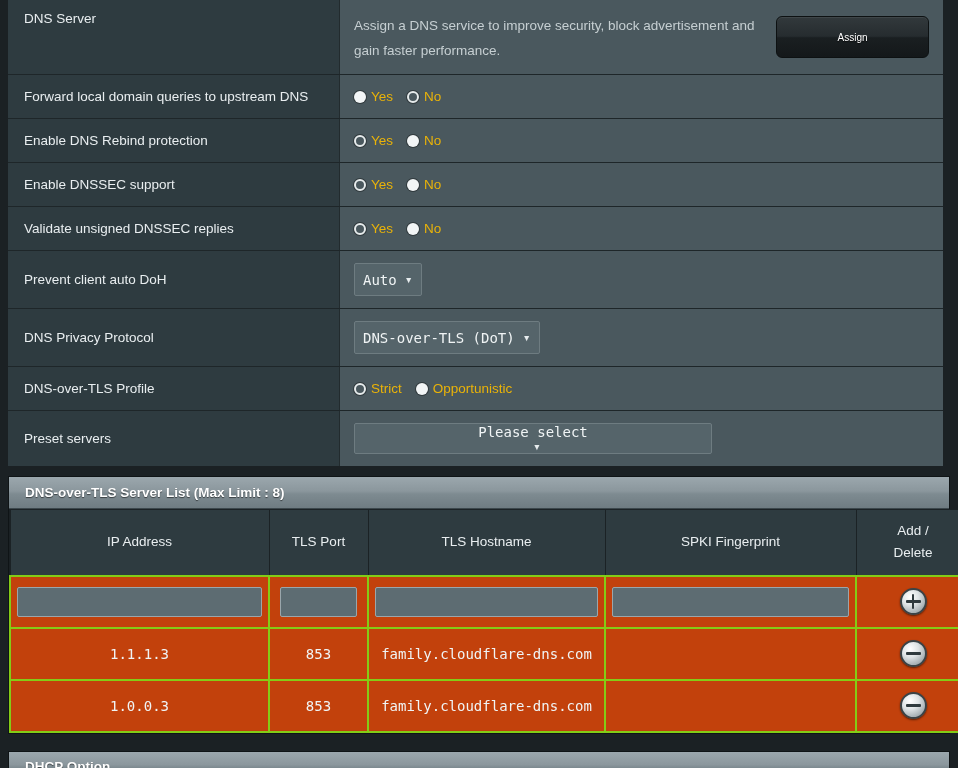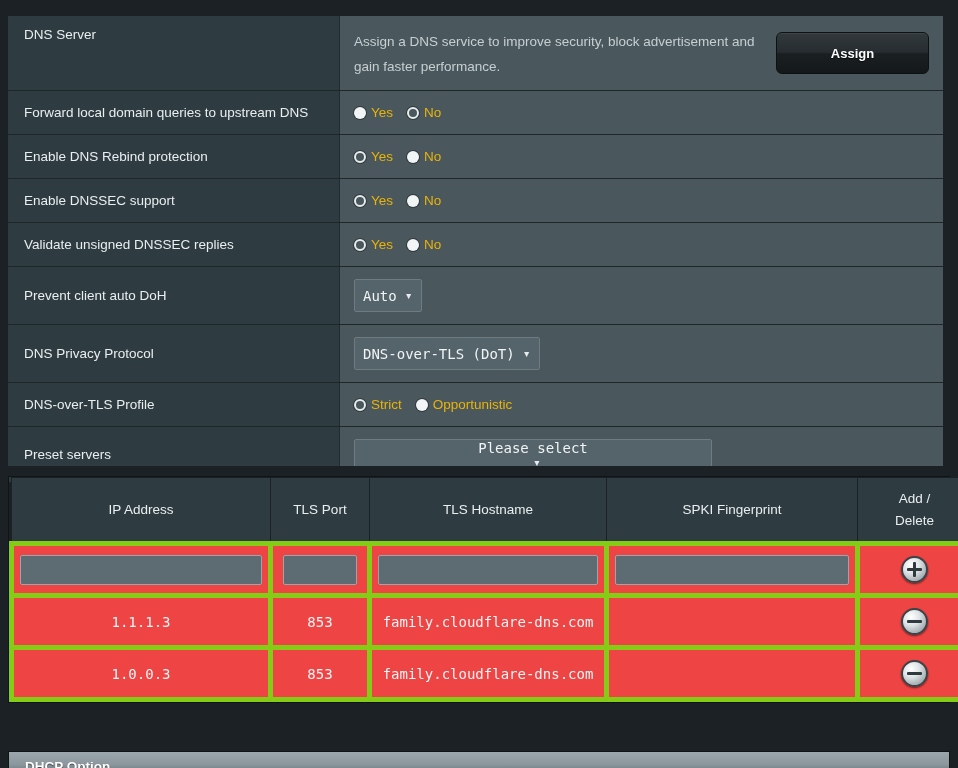--- a/index.html
+++ b/index.html
@@ -12,21 +12,21 @@
   }
   .page {
     position: relative;
     width: 958px; height: 768px;
     background: #1b2124;
   }
 
   
   .settings-panel {
     position: absolute;
-    left: 8px; top: 16px;
+    left: 8px; top: 0;
     width: 935px;
   }
   .srow {
     display: flex;
     width: 100%;
     border-bottom: 1px solid #1e2629;
     background: #4a585e;
   }
   .srow:first-child { border-top: none; }
   .scell-label {
@@ -68,22 +68,22 @@
     padding-top: 2px;
   }
   .assign-btn {
     flex: 0 0 auto;
     width: 153px;
     height: 42px;
     border-radius: 6px;
     background: linear-gradient(180deg, #32393c 0%, #262c2f 48%, #1a1f21 52%, #14181a 100%);
     border: 1px solid #0d1112;
     color: #fff;
-    font-size: 13px;
-    font-weight: bold;
+    font-size: 10px;
+    font-weight: normal;
     display: flex;
     align-items: center;
     justify-content: center;
     cursor: pointer;
     text-shadow: 0 1px 1px rgba(0,0,0,.7);
     box-shadow: inset 0 1px 0 rgba(255,255,255,.07);
   }
 
   
   .radio-group {
@@ -169,22 +169,22 @@
     background: #2e3b40;
     color: #e9eef0;
     font-size: 13.5px;
     font-weight: normal;
     height: 66px;
     border: 1px solid #1b2225;
     line-height: 22px;
     padding: 0 4px;
   }
   table.srv td {
-    background: #ef4444;
-    border: 5px solid #84cc16;
+    background: #c2410c;
+    border: 2px solid #84cc16;
     height: 52px;
     text-align: center;
     color: #f0f4f5;
     font-family: "DejaVu Sans Mono", monospace;
     font-size: 14px;
     padding: 0 6px;
   }
   .col-ip { width: 259px; margin-left: 16px; }
   .col-port { width: 99px; }
   .col-host { width: 237px; }
@@ -382,20 +382,21 @@
           <span class="caret">▾</span>
         </div>
       </div>
     </div>
 
   </div>
 
   <div class="spacer-strip"></div>
 
   <div class="table-panel">
+    <div class="panel-title">DNS-over-TLS Server List (Max Limit : 8)</div>
     <table class="srv">
       <thead>
         <tr>
           <th class="col-ip">IP Address</th>
           <th class="col-port">TLS Port</th>
           <th class="col-host">TLS Hostname</th>
           <th class="col-spki">SPKI Fingerprint</th>
           <th class="col-ad">
             <div>Add /</div>
             <div>Delete</div>

